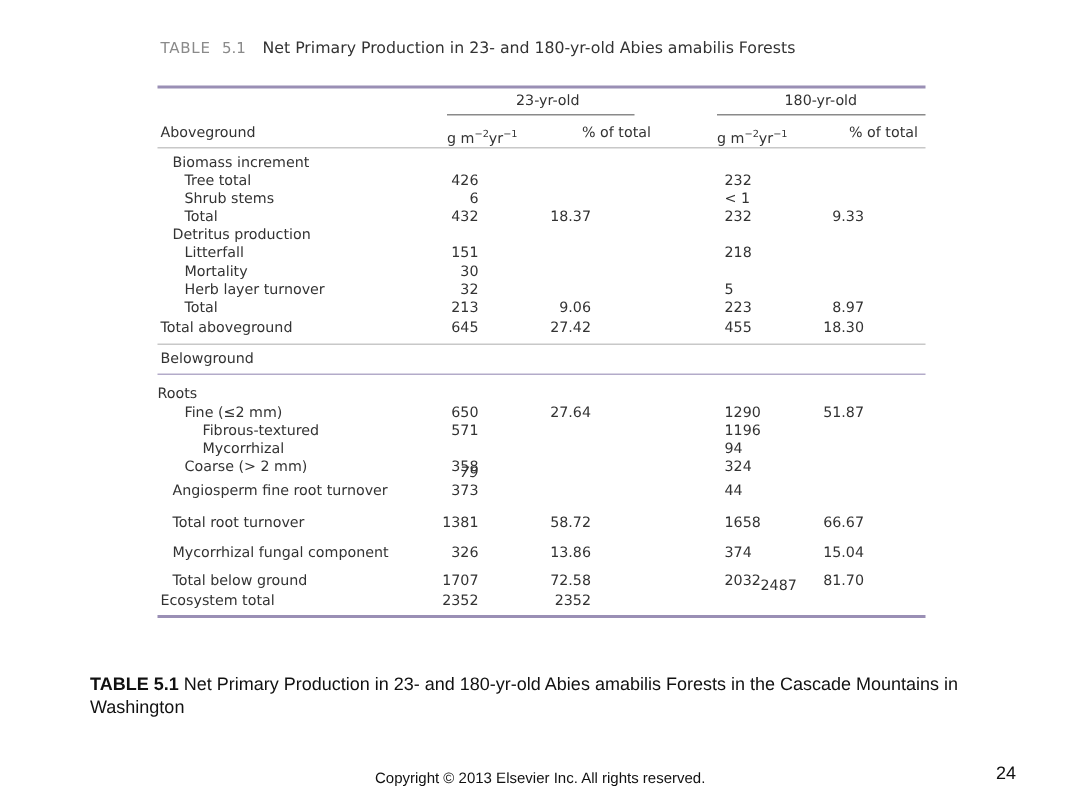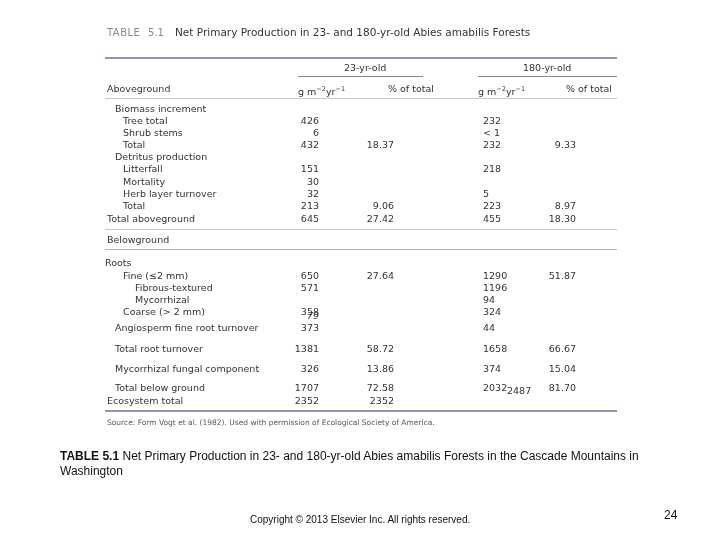--- a/index.html
+++ b/index.html
@@ -152,18 +152,17 @@
       <span class="cell pct1" style="top: 395px;">2352</span>
       <span class="cell num2" style="top: 385px; margin-left: 24px;">2487</span>
       <span class="cell pct2" style="top: 395px;"></span>
     </div>
 
   <div class="rule-gray" style="top:229px;"></div>
   <span class="cell hdr" style="left:107px; top:234px;">Belowground</span>
   <div class="rule-purple" style="top:249px; height:1px; background:#b3abc9;"></div>
 
   <div class="rule-purple" style="top:410px;"></div>
-  <span class="source">Source: Form Vogt et al. (1982). Used with permission of Ecological Society of America.</span>
 </div>
 
 <div class="caption"><b>TABLE 5.1</b><span> Net Primary Production in 23- and 180-yr-old Abies amabilis Forests in the Cascade Mountains in Washington</span></div>
 <div class="copyright">Copyright © 2013 Elsevier Inc. All rights reserved.</div>
 <div class="pagenum">24</div>
 
 </body></html>

